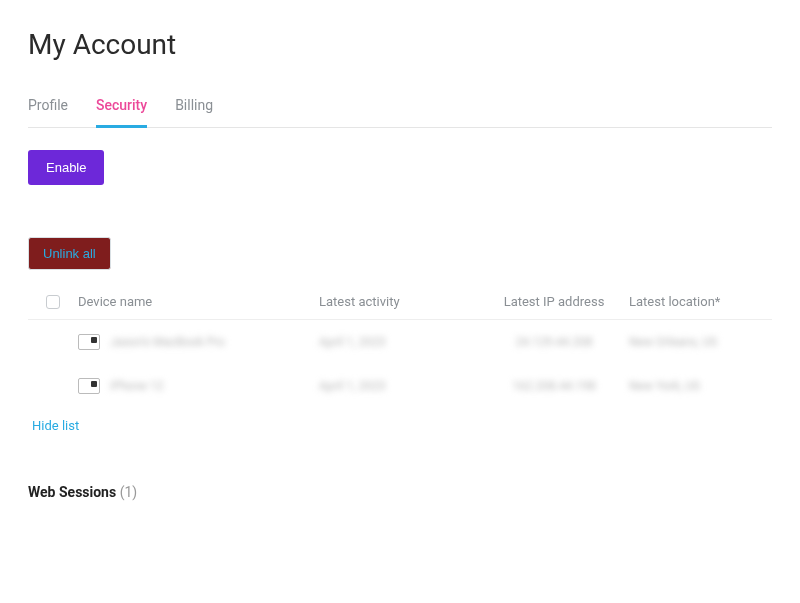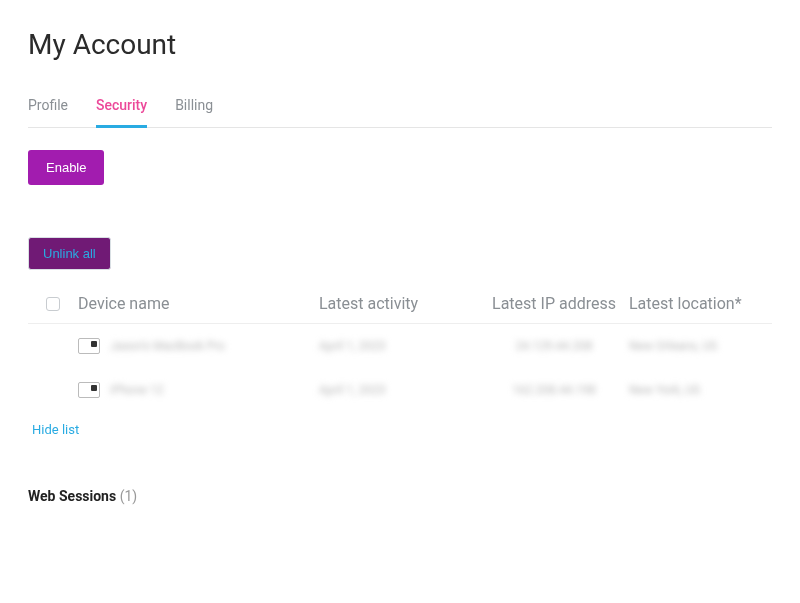--- a/index.html
+++ b/index.html
@@ -45,21 +45,21 @@
       font-weight: 700;
       color: #222;
       margin-bottom: 8px;
     }
     .section-desc {
       font-size: 13px;
       color: #555;
       margin-bottom: 16px;
     }
     .btn-primary {
-      background: #a21caf;
+      background: #6d28d9;
       color: #fff;
       border: none;
       padding: 10px 18px;
       font-size: 13px;
       border-radius: 3px;
       cursor: pointer;
     }
     .linked-section {
       margin-top: 52px;
     }
@@ -69,35 +69,35 @@
       margin-bottom: 14px;
     }
     .linked-header .count {
       color: #999;
       font-weight: 400;
     }
     .linked-header .bold {
       font-weight: 700;
     }
     .btn-outline {
-      background: #701a75;
+      background: #7f1d1d;
       color: #29abe2;
       border: 1px solid #d9e0e4;
       padding: 8px 14px;
       font-size: 13px;
       border-radius: 3px;
       cursor: pointer;
       margin-bottom: 14px;
     }
     .table-head {
       display: flex;
       align-items: center;
       padding: 10px 0 10px 18px;
       border-bottom: 1px solid #eee;
-      font-size: 16px;
+      font-size: 13px;
       color: #8a8f94;
     }
     .col-check { width: 32px; display:flex; align-items:center; }
     .col-name { flex: 0 0 200px; }
     .col-activity { flex: 0 0 160px; margin-left: 41px; }
     .col-ip { flex: 0 0 150px; text-align: center; }
     .col-loc { flex: 1; }
     .checkbox {
       width: 14px; height: 14px;
       border: 1px solid #c8ccd0;

